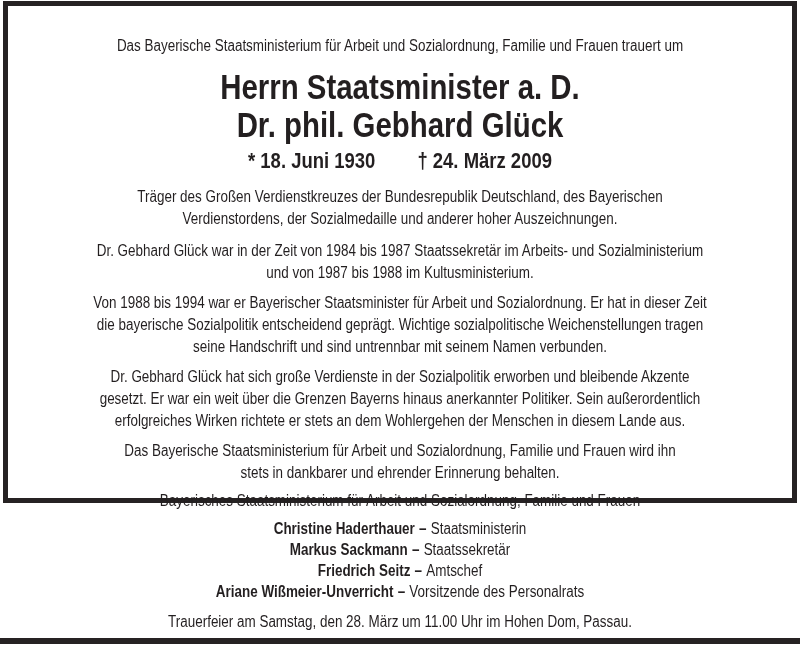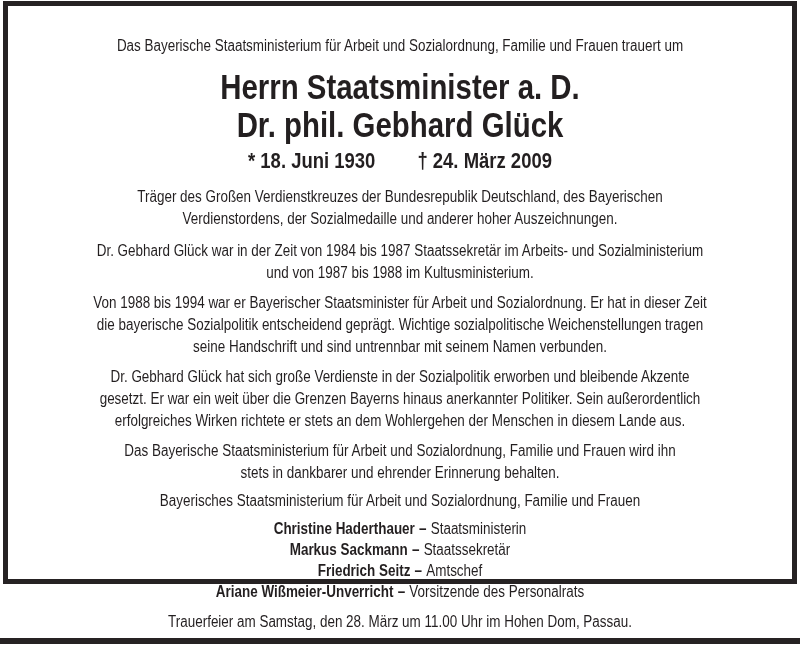--- a/index.html
+++ b/index.html
@@ -16,21 +16,21 @@
     width: 800px;
     height: 646px;
     background: #ffffff;
     overflow: hidden;
   }
   .frame {
     position: absolute;
     left: 3px;
     top: 1px;
     width: 794px;
-    height: 583px;
+    height: 502px;
     box-sizing: border-box;
     border: 5px solid #262223;
     background: #ffffff;
   }
   
   .bottom-strip {
     position: absolute;
     left: 0;
     top: 638px;
     width: 800px;

